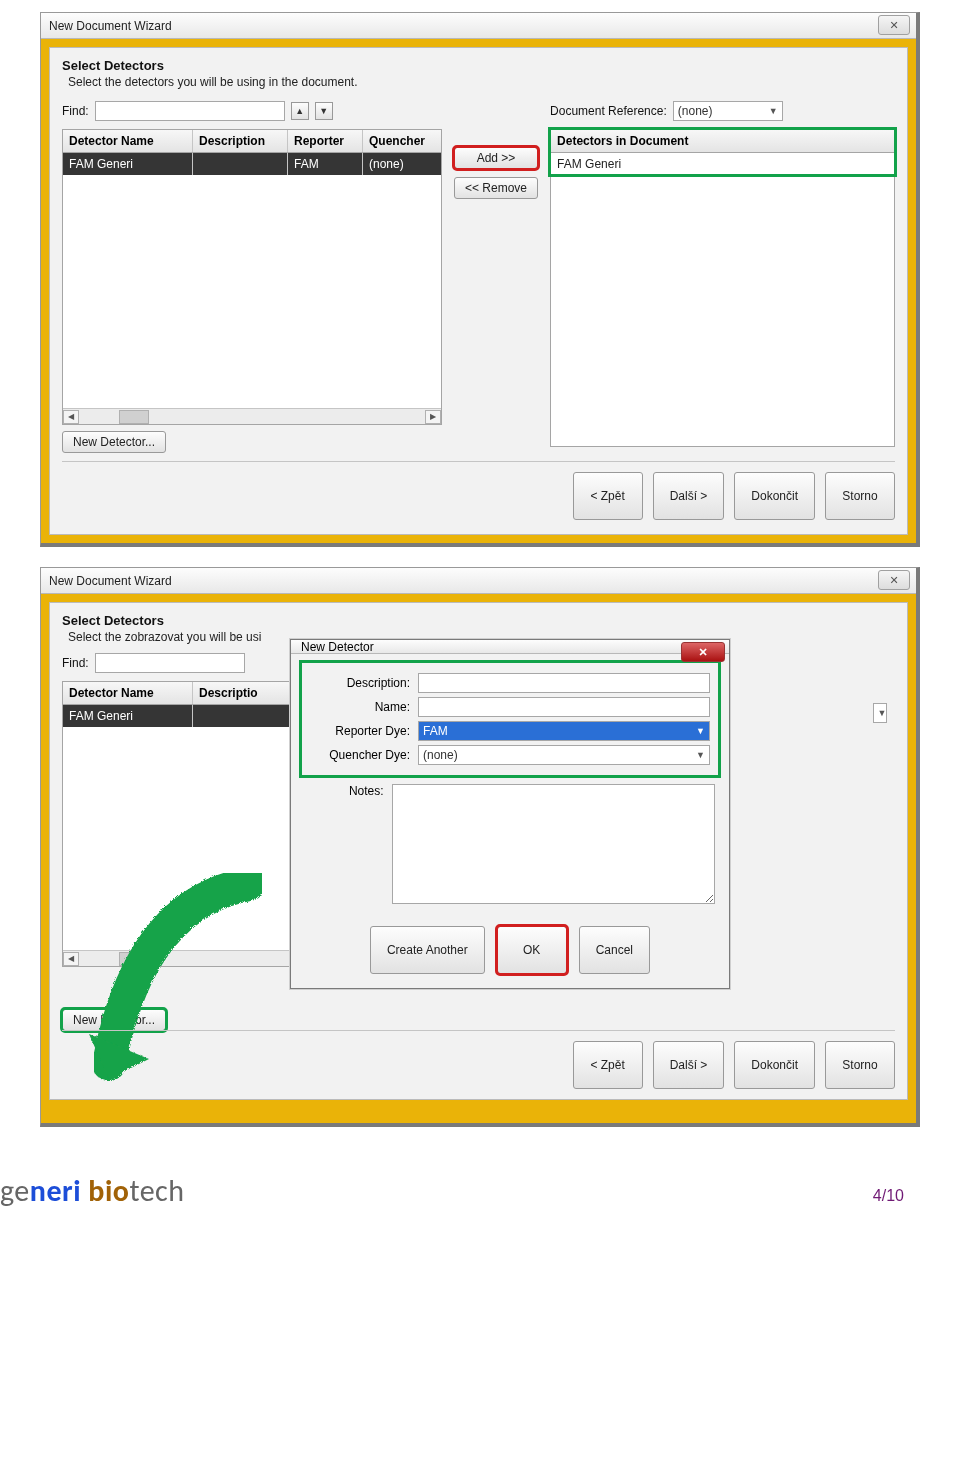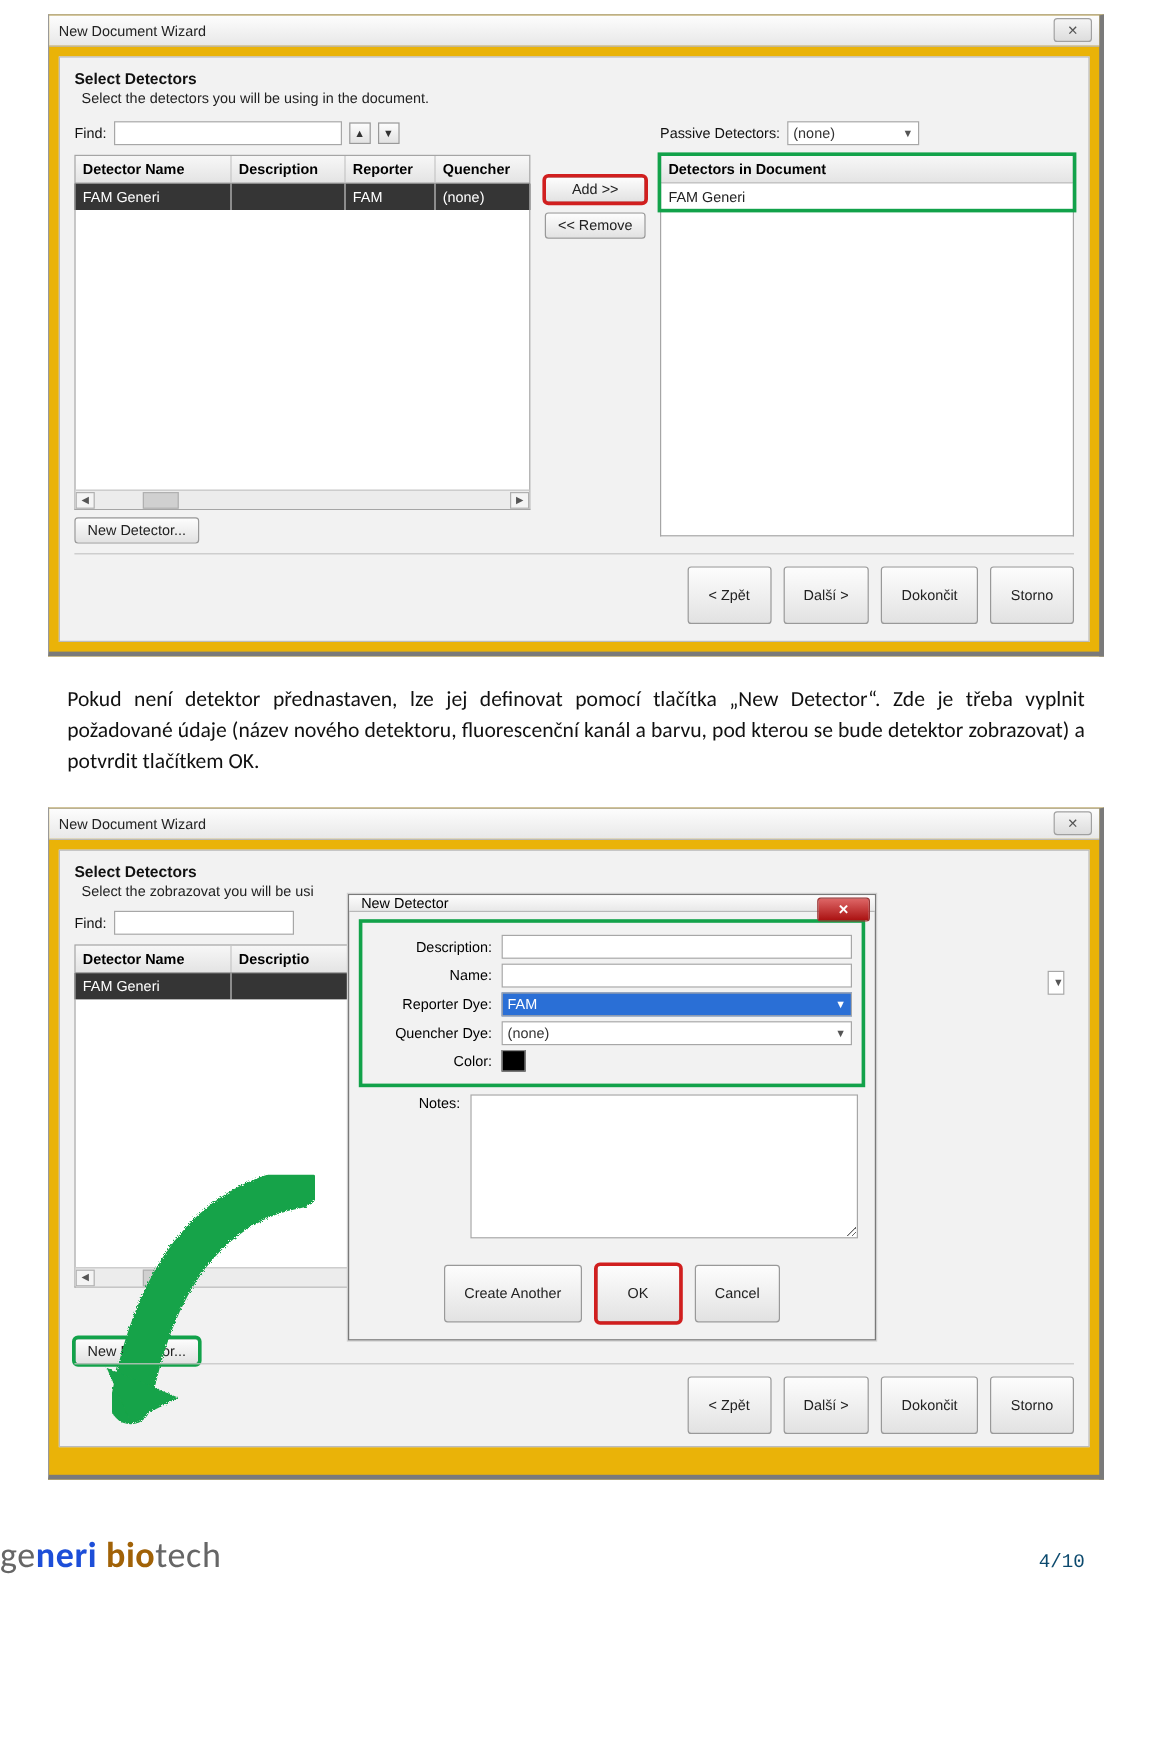--- a/index.html
+++ b/index.html
@@ -155,21 +155,21 @@
   .doc-foot{
     position:relative;margin-top:40px;height:50px;
   }
   .brand{
     position:absolute;left:0;bottom:8px;font-size:30px;
     font-family:"Calibri",Arial,sans-serif;letter-spacing:0.5px;
   }
   .brand .g1{color:#666;font-weight:300;}
   .brand .g2{color:#1d4ed8;font-weight:700;}
   .brand .g3{color:#666;font-weight:300;}
-  .pager{position:absolute;right:56px;bottom:12px;font-size:16px;color:#0c4a6e;font-family:Liberation Mono, monospace;}
+  .pager{position:absolute;right:56px;bottom:12px;font-size:16px;color:#701a75;font-family:Liberation Sans, sans-serif;}
 </style>
 </head>
 <body>
 
 <div class="page">
 
   <div class="shot">
     <div class="titlebar">
       <span class="title">New Document Wizard</span>
       <div class="winclose">✕</div>
@@ -213,21 +213,21 @@
           </div>
         </div>
 
         <div style="display:flex;flex-direction:column;gap:8px;margin-top:46px;">
           <span class="btn small hi-red">Add &gt;&gt;</span>
           <span class="btn small">&lt;&lt; Remove</span>
         </div>
 
         <div style="flex:1;">
           <div class="row" style="margin-bottom:8px;justify-content:flex-start;">
-            <span class="label">Passive Detectors:</span>
+            <span class="label">Document Reference:</span>
             <div class="drop" style="width:110px">
               <span>(none)</span>
               <span class="caret">▼</span>
             </div>
           </div>
           <div class="hi-green" style="background:#fff;">
             <div class="list-head" style="border:1px solid #a5a5a5;">
               <div class="cell" style="flex:1;border-right:none">Detectors in Document</div>
             </div>
             <div class="list-row" style="background:#fff;color:#222;">
@@ -240,21 +240,20 @@
 
       <div class="footer-btns">
         <span class="btn">&lt; Zpět</span>
         <span class="btn">Další &gt;</span>
         <span class="btn">Dokončit</span>
         <span class="btn">Storno</span>
       </div>
     </div>
   </div>
 
-  <p class="para">Pokud není detektor přednastaven, lze jej definovat pomocí tlačítka „New Detector“. Zde je třeba vyplnit požadované údaje (název nového detektoru, fluorescenční kanál a barvu, pod kterou se bude detektor zobrazovat) a potvrdit tlačítkem OK.</p>
 
   <div class="shot shot2">
     <div class="titlebar">
       <span class="title">New Document Wizard</span>
       <div class="winclose">✕</div>
     </div>
 
     <div class="panel" style="height:498px;">
       <div class="sect-title">Select Detectors</div>
       <div class="sect-sub">Select the zobrazovat you will be usi</div>
@@ -324,24 +323,20 @@
                 <span class="caret" style="color:#fff">▼</span>
               </div>
             </div>
             <div class="form-row">
               <div class="flab">Quencher Dye:</div>
               <div class="drop fval">
                 <span>(none)</span>
                 <span class="caret">▼</span>
               </div>
             </div>
-            <div class="form-row">
-              <div class="flab">Color:</div>
-              <div class="colorbox"></div>
-            </div>
           </div>
           <div class="form-row" style="align-items:flex-start;">
             <div class="flab">Notes:</div>
             <textarea class="notes" style=""></textarea>
           </div>
         </div>
         <div class="dlg-foot">
           <span class="btn">Create Another</span>
           <span class="btn hi-red">OK</span>
           <span class="btn">Cancel</span>

